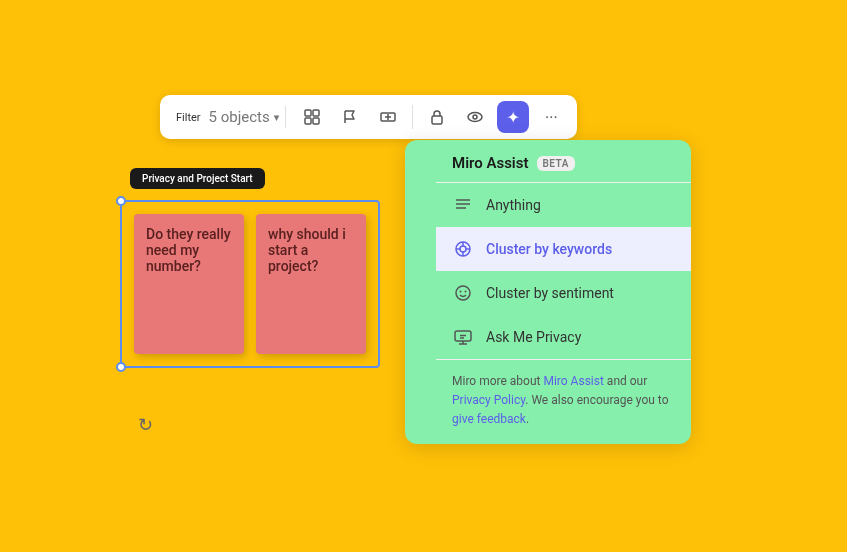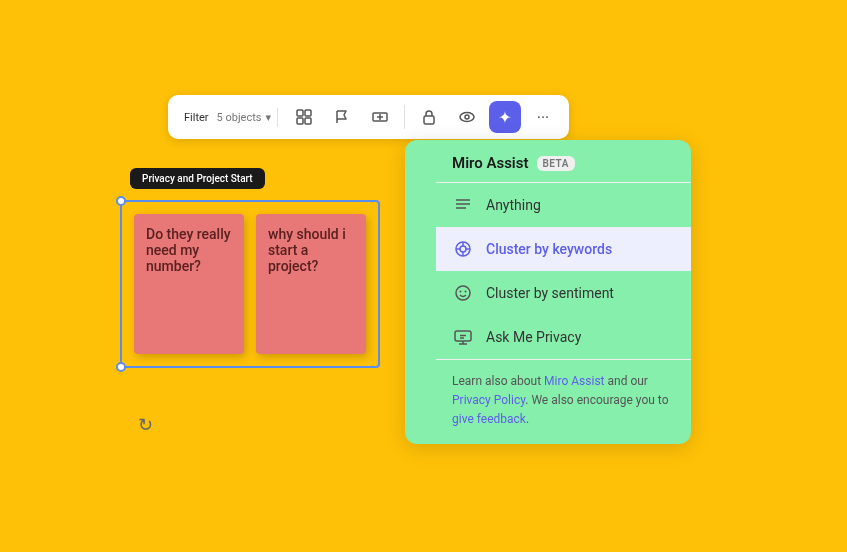--- a/index.html
+++ b/index.html
@@ -9,21 +9,21 @@
       background-color: #FFC107;
       position: relative;
       overflow: hidden;
       font-family: -apple-system, BlinkMacSystemFont, 'Segoe UI', Roboto, sans-serif;
     }
 
     
     .toolbar {
       position: absolute;
       top: 95px;
-      left: 168px;
+      left: 160px;
       display: flex;
       align-items: center;
       background: #fff;
       border-radius: 10px;
       padding: 6px 10px;
       gap: 6px;
       box-shadow: 0 2px 10px rgba(0,0,0,0.15);
     }
     .toolbar-filter {
       display: flex;
@@ -190,21 +190,21 @@
       text-decoration: none;
     }
   </style>
 </head>
 <body>
 
 <div class="toolbar">
   <div class="toolbar-filter">
     <span>Filter</span>
     <br>
-    <span style="font-size:11px;color:#777;text-align:center;">5 objects</span>
+    <span style="font-size:15px;color:#777;text-align:center;">5 objects</span>
     <span class="chevron-down">▾</span>
   </div>
 
   <div class="toolbar-btn">
     <svg width="18" height="18" viewBox="0 0 18 18" fill="none">
       <rect x="2" y="2" width="6" height="6" rx="1" stroke="#555" stroke-width="1.5"></rect>
       <rect x="10" y="2" width="6" height="6" rx="1" stroke="#555" stroke-width="1.5"></rect>
       <rect x="2" y="10" width="6" height="6" rx="1" stroke="#555" stroke-width="1.5"></rect>
       <rect x="10" y="10" width="6" height="6" rx="1" stroke="#555" stroke-width="1.5"></rect>
     </svg>
@@ -312,15 +312,15 @@
         <rect x="2" y="4" width="16" height="10" rx="2" stroke="#555" stroke-width="1.5"></rect>
         <path d="M6 17h8" stroke="#555" stroke-width="1.5"></path>
         <path d="M10 14v3" stroke="#555" stroke-width="1.5"></path>
         <path d="M7 8.5h6M7 11h4" stroke="#555" stroke-width="1.5"></path>
       </svg>
     </span>
     <span class="item-label">Ask Me Privacy</span>
   </div>
 
   <div class="assist-footer">
-    <span>Learn also about </span><a href="#">Miro Assist</a><span> and our </span><a href="#">Privacy Policy</a><span>. We also encourage you to </span><a href="#">give feedback</a><span>.</span>
+    <span>Miro more about </span><a href="#">Miro Assist</a><span> and our </span><a href="#">Privacy Policy</a><span>. We also encourage you to </span><a href="#">give feedback</a><span>.</span>
   </div>
 </div>
 
 </body></html>

